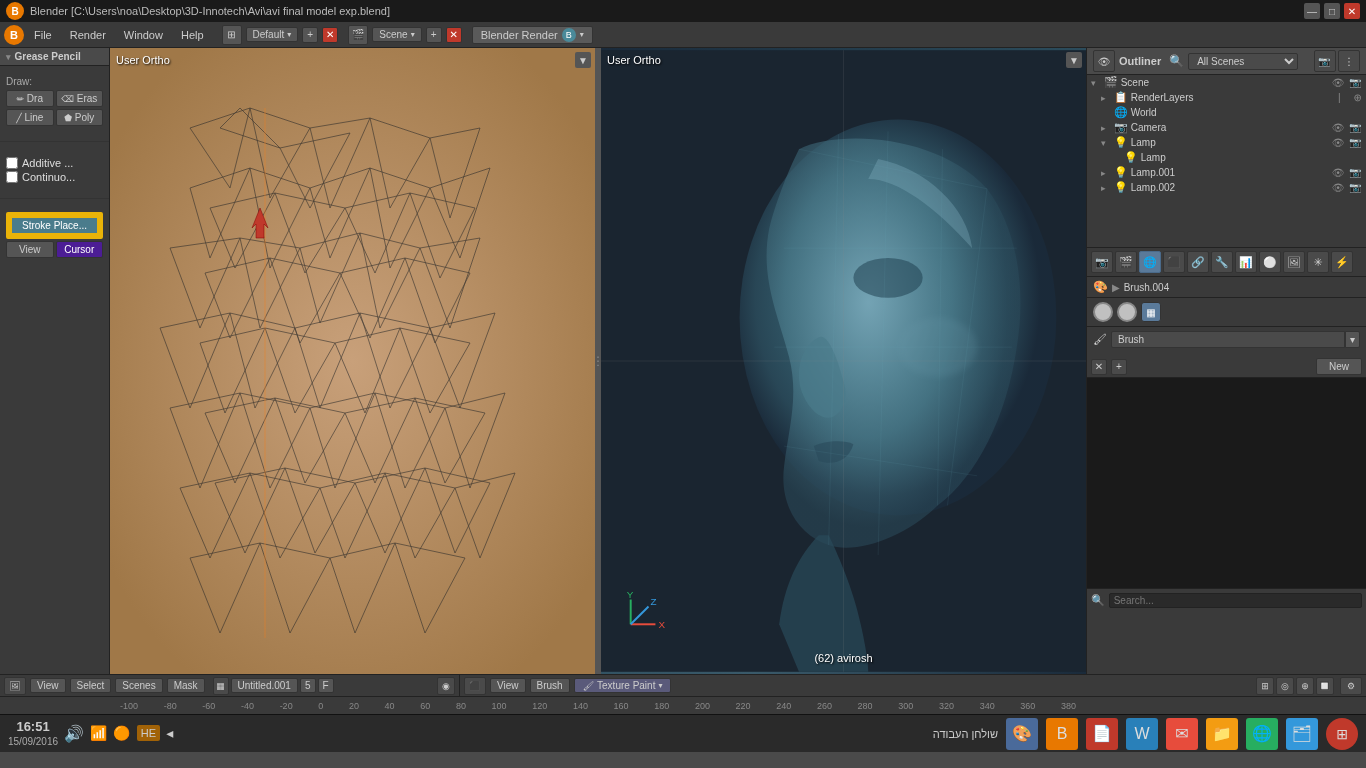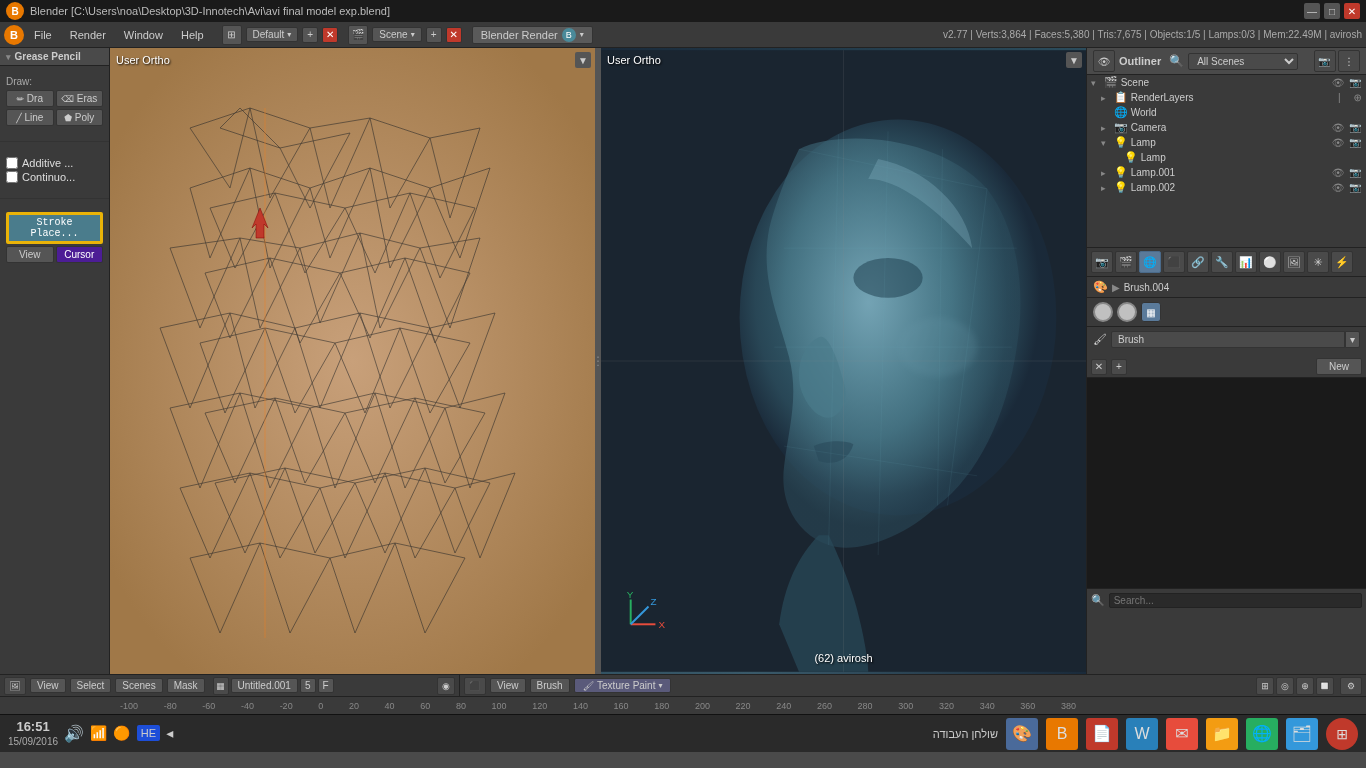--- a/index.html
+++ b/index.html
@@ -49,23 +49,23 @@
     .section-label { font-size: 10px; color: #aaa; margin-bottom: 3px; }
     .btn-row { display: flex; gap: 2px; margin-bottom: 2px; }
     .small-btn {
       background: #555; border: 1px solid #333; color: #ccc;
       padding: 2px 4px; font-size: 10px; border-radius: 2px; cursor: pointer;
       flex: 1; text-align: center;
     }
     .checkbox-row { display: flex; align-items: center; gap: 4px; margin: 2px 0; }
     .checkbox-row input { width: 12px; height: 12px; }
     .stroke-btn {
-      background: #4a7c8c; border: 3px solid #eab308; color: #fff;
+      background: #4a7c8c; border: 6px solid #eab308; color: #fff;
       padding: 2px 6px; font-size: 10px; border-radius: 2px; cursor: pointer;
-      width: 100%; margin-bottom: 2px; font-family: Liberation Mono, monospace;
+      width: 100%; margin-bottom: 2px;
     }
     .view-cursor-row { display: flex; gap: 2px; }
     .vc-btn {
       background: #555; border: 1px solid #333; color: #ccc;
       padding: 2px 6px; font-size: 10px; border-radius: 2px; cursor: pointer; flex: 1;
     }
     .vc-btn.active { background: #4c1d95; color: #fff; }
 
     
     #uv-viewport {
@@ -296,21 +296,20 @@
   </div>
 
   <div style="margin-left:8px;">
     <div id="render-engine-btn">
       <span>Blender Render</span>
       <div style="width:14px;height:14px;background:#4a8a9a;border-radius:50%;display:flex;align-items:center;justify-content:center;font-size:9px;color:#fff;">B</div>
       <span class="dd-arrow">▾</span>
     </div>
   </div>
 
-  <div style="margin-left:auto; font-size:10px; color:#aaa;">v2.77 | Verts:3,864 | Faces:5,380 | Tris:7,675 | Objects:1/5 | Lamps:0/3 | Mem:22.49M | avirosh</div>
 </div>
 
 <div id="main" style="height: 626px;">
 
   <div id="left-panel">
     <div class="panel-header">
       <span style="font-size:9px;color:#888;">▾</span>
       <span>Grease Pencil</span>
     </div>
     <div class="panel-section">
@@ -726,21 +725,21 @@
       <div style="font-size:13px;font-weight:bold;">16:51</div>
       <div style="font-size:10px;color:#aaa;">15/09/2016</div>
     </div>
 
     <div style="font-size:16px;color:#ccc;cursor:pointer;">🔊</div>
 
     <div style="font-size:14px;color:#ccc;cursor:pointer;">📶</div>
 
     <div style="font-size:14px;cursor:pointer;">🟠</div>
 
-    <div style="font-size:11px;color:#ccc;background:#1d4ed8;padding:2px 4px;border-radius:2px;cursor:pointer;">HE</div>
+    <div style="font-size:11px;color:#ccc;background:#a16207;padding:2px 4px;border-radius:2px;cursor:pointer;">HE</div>
 
     <div style="font-size:14px;color:#ccc;">◂</div>
   </div>
   <div id="taskbar-right">
 
     <div style="font-size:11px;color:#ccc;direction:rtl;">שולחן העבודה</div>
 
     <div class="taskbar-icon" style="background:#4a6a9a;">
       <span style="font-size:16px;">🎨</span>
     </div>

